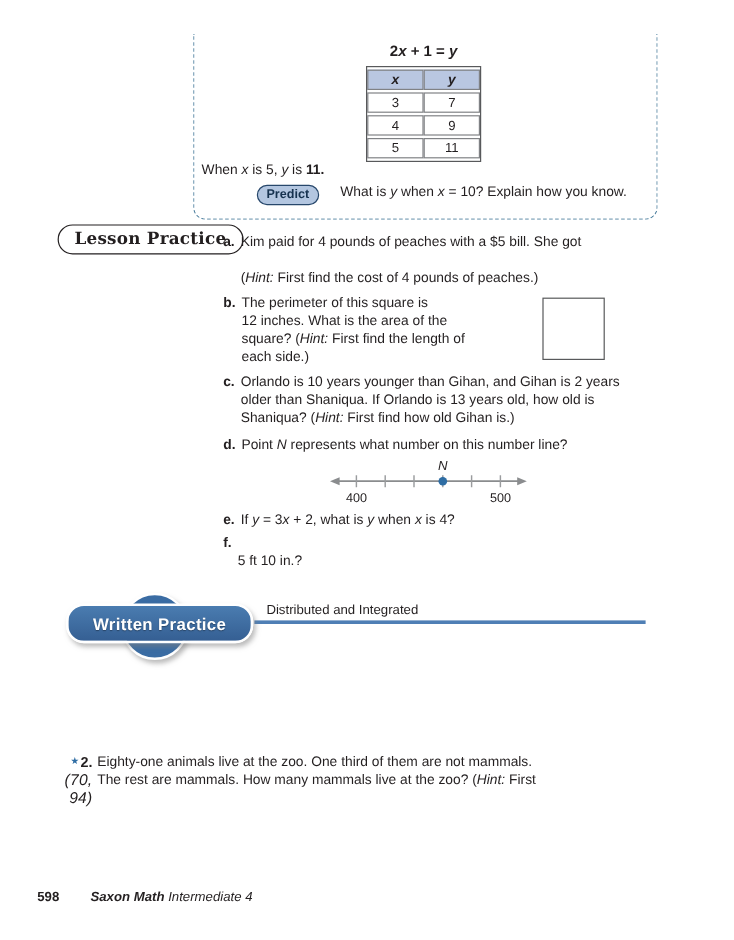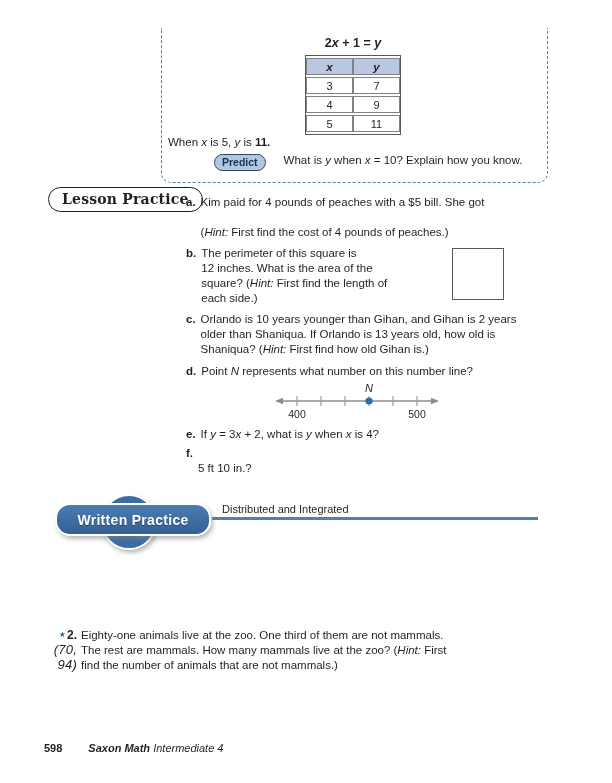--- a/index.html
+++ b/index.html
@@ -84,21 +84,21 @@
   }
   .wp-subtitle{position:absolute;left:222px;top:503px;font-size:11px;z-index:2;}
   .wp-rule{position:absolute;left:212px;top:517px;width:326px;height:3px;background:#4f7fb5;z-index:0;}
 
   .wp-numcol{position:absolute;left:40px;top:628px;width:37px;text-align:right;}
   .wp-numrow{font-size:12px;font-weight:bold;white-space:nowrap;}
   .wp-star{color:#2e6da4;font-size:8px;font-weight:normal;vertical-align:2px;margin-right:1px;}
   .wp-ref{font-size:13px;font-style:italic;font-weight:normal;margin-top:0px;letter-spacing:.2px;}
   .wp-text{position:absolute;left:81px;top:628px;width:455px;font-size:11.5px;line-height:15px;}
 
-  .footer{position:absolute;left:32px;top:742px;font-size:11px;display:flex;padding-left:12px;}
+  .footer{position:absolute;left:19px;top:742px;font-size:11px;display:flex;padding-left:12px;}
   .footer .pageno{font-weight:bold;}
   .footer .series{margin-left:26px;}
 </style>
 </head>
 <body>
 
 <div class="page">
 
   <div class="example-box"></div>
 
@@ -184,20 +184,20 @@
 
   <div class="wp-rule"></div>
   <div class="wp-circle"></div>
   <div class="wp-pill">Written Practice</div>
   <div class="wp-subtitle">Distributed and Integrated</div>
 
   <div class="wp-numcol">
     <div class="wp-numrow"><span class="wp-star">★</span><span>2.</span></div>
     <div class="wp-ref">(70, 94)</div>
   </div>
-  <div class="wp-text"><span>Eighty-one animals live at the zoo. One third of them are not mammals.</span><br><span>The rest are mammals. How many mammals live at the zoo? (</span><span class="seg-i">Hint:</span><span> First</span><br><span>find the number of animals that are not mammals.)</span></div>
+  <div class="wp-text"><span>Eighty-one animals live at the zoo. One third of them are not mammals.</span><br><span>The rest are mammals. How many mammals live at the zoo? (</span><span class="seg-i">Hint:</span><span> First</span><br></div>
 
   <div class="footer">
     <span class="pageno">598</span>
     <span class="series"><span class="seg-bi">Saxon Math</span><span class="seg-i"> Intermediate 4</span></span>
   </div>
 
 </div>
 
 </body></html>

